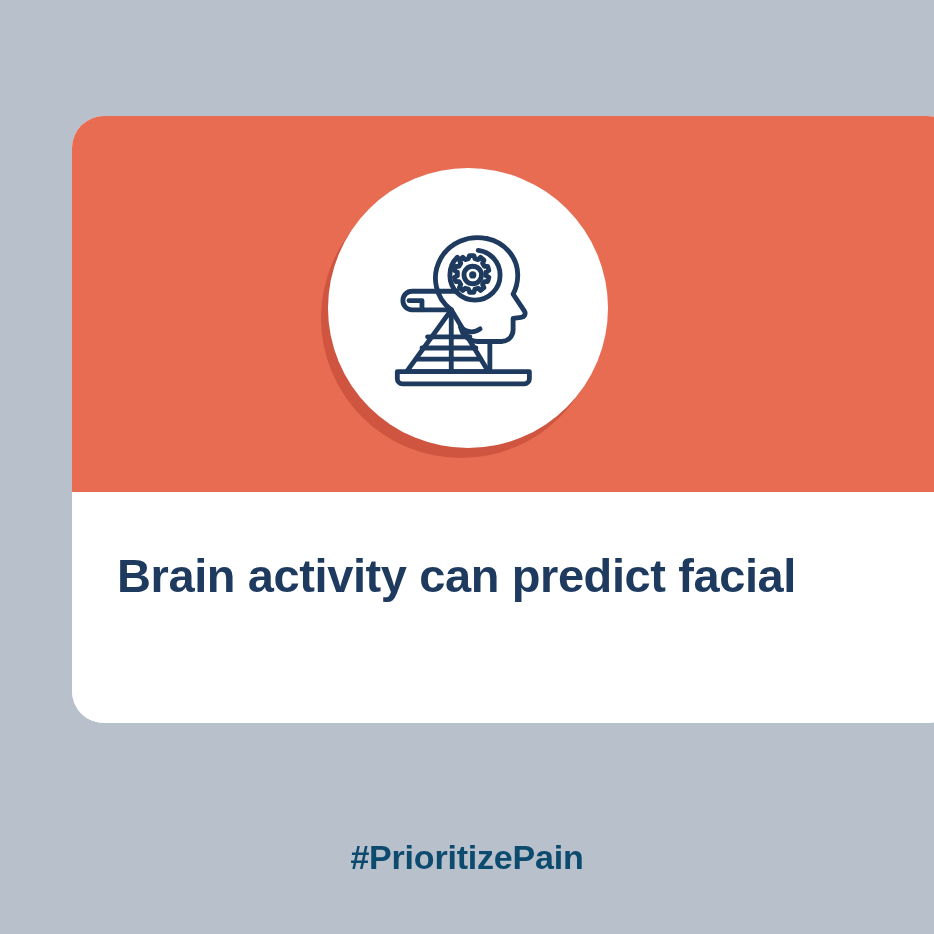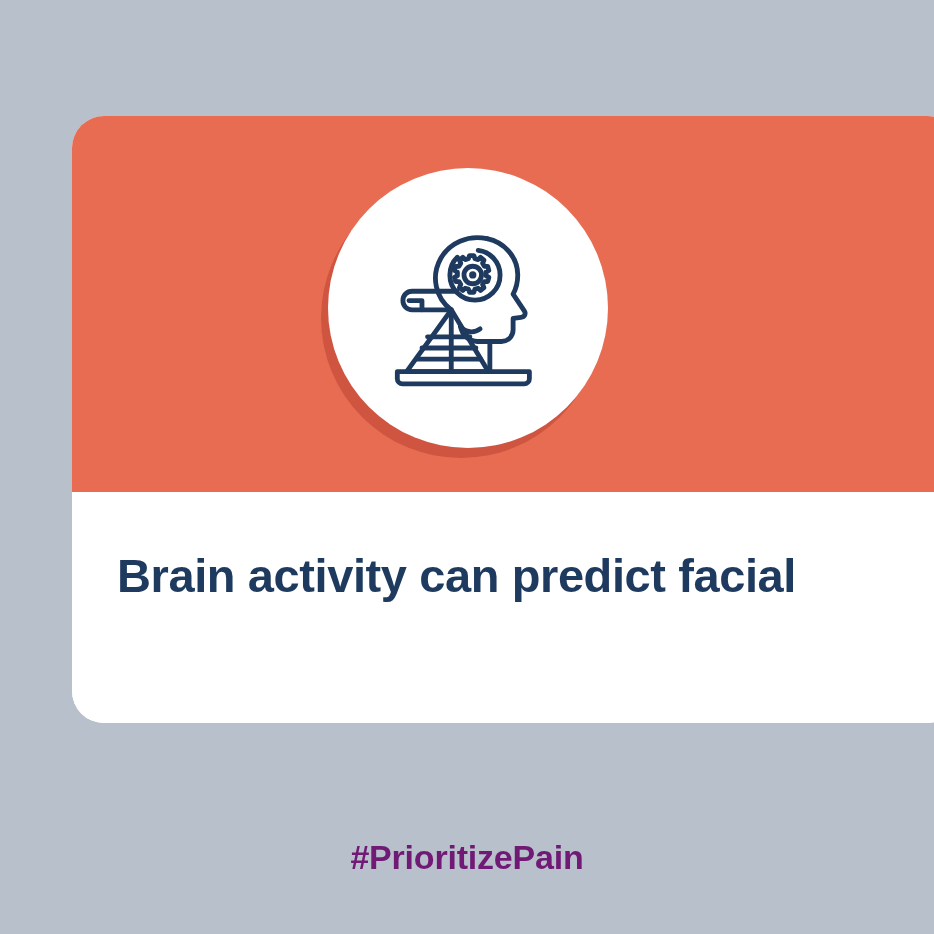--- a/index.html
+++ b/index.html
@@ -121,21 +121,21 @@
     white-space: nowrap;
   }
 
   
   .hashtag {
     position: absolute;
     left: 0;
     top: 838px;
     width: 934px;
     text-align: center;
-    color: #701a75;
+    color: #0c4a6e;
     font-size: 34px;
     font-weight: bold;
     letter-spacing: -0.2px;
   }
 </style>
 </head>
 <body>
 
 <div id="stage">
 

